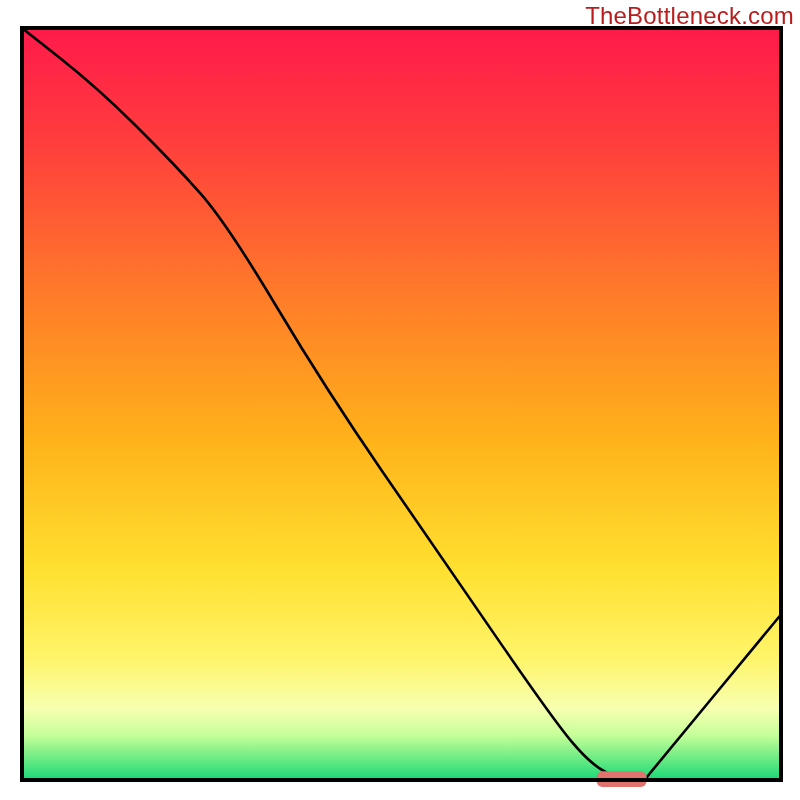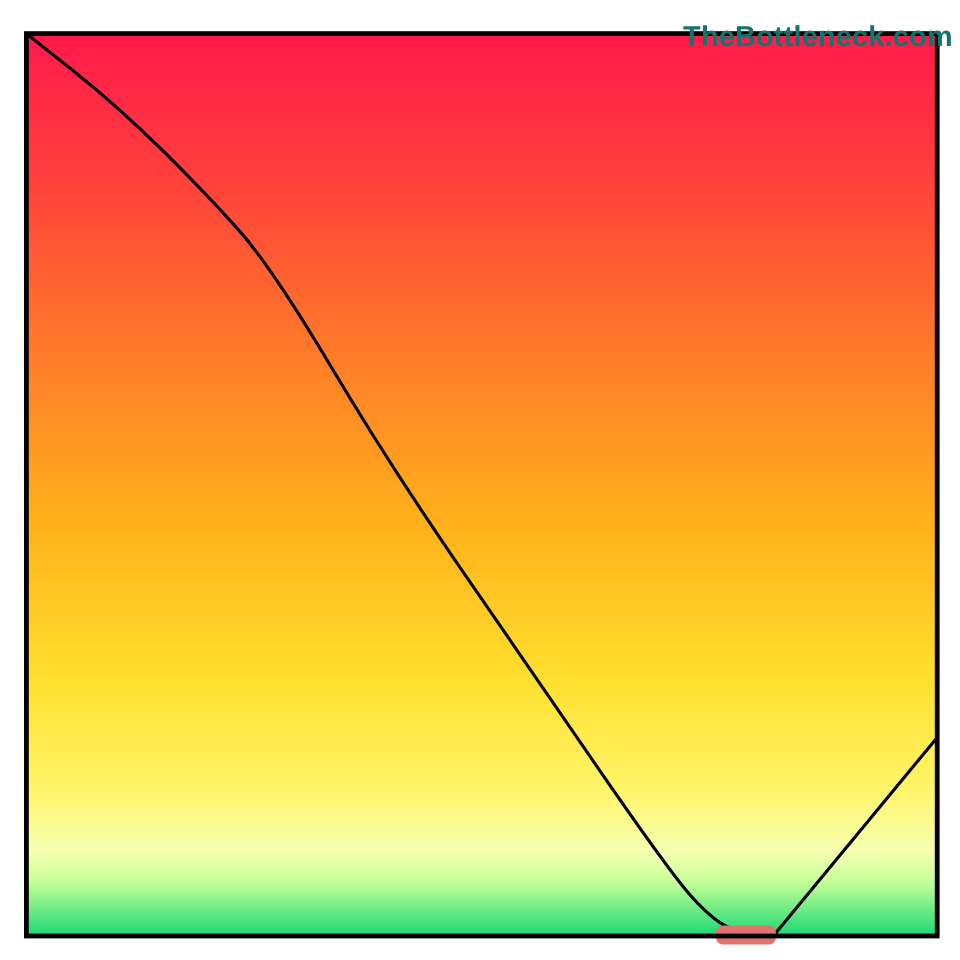--- a/index.html
+++ b/index.html
@@ -13,25 +13,25 @@
   .canvas-wrap {
     position: relative;
     width: 800px;
     height: 800px;
   }
   svg {
     display: block;
   }
   .watermark {
     position: absolute;
-    top: 17px;
+    top: 2px;
     right: 6px;
     font-size: 24px;
-    color: #0f766e;
-    font-weight: 700;
+    color: #b91c1c;
+    font-weight: 400;
     letter-spacing: 0.2px;
     user-select: none;
   }
 </style>
 </head>
 <body>
 
 <div class="canvas-wrap">
   <svg id="chart-svg" width="800" height="800" viewBox="0 0 800 800">
     <defs>

